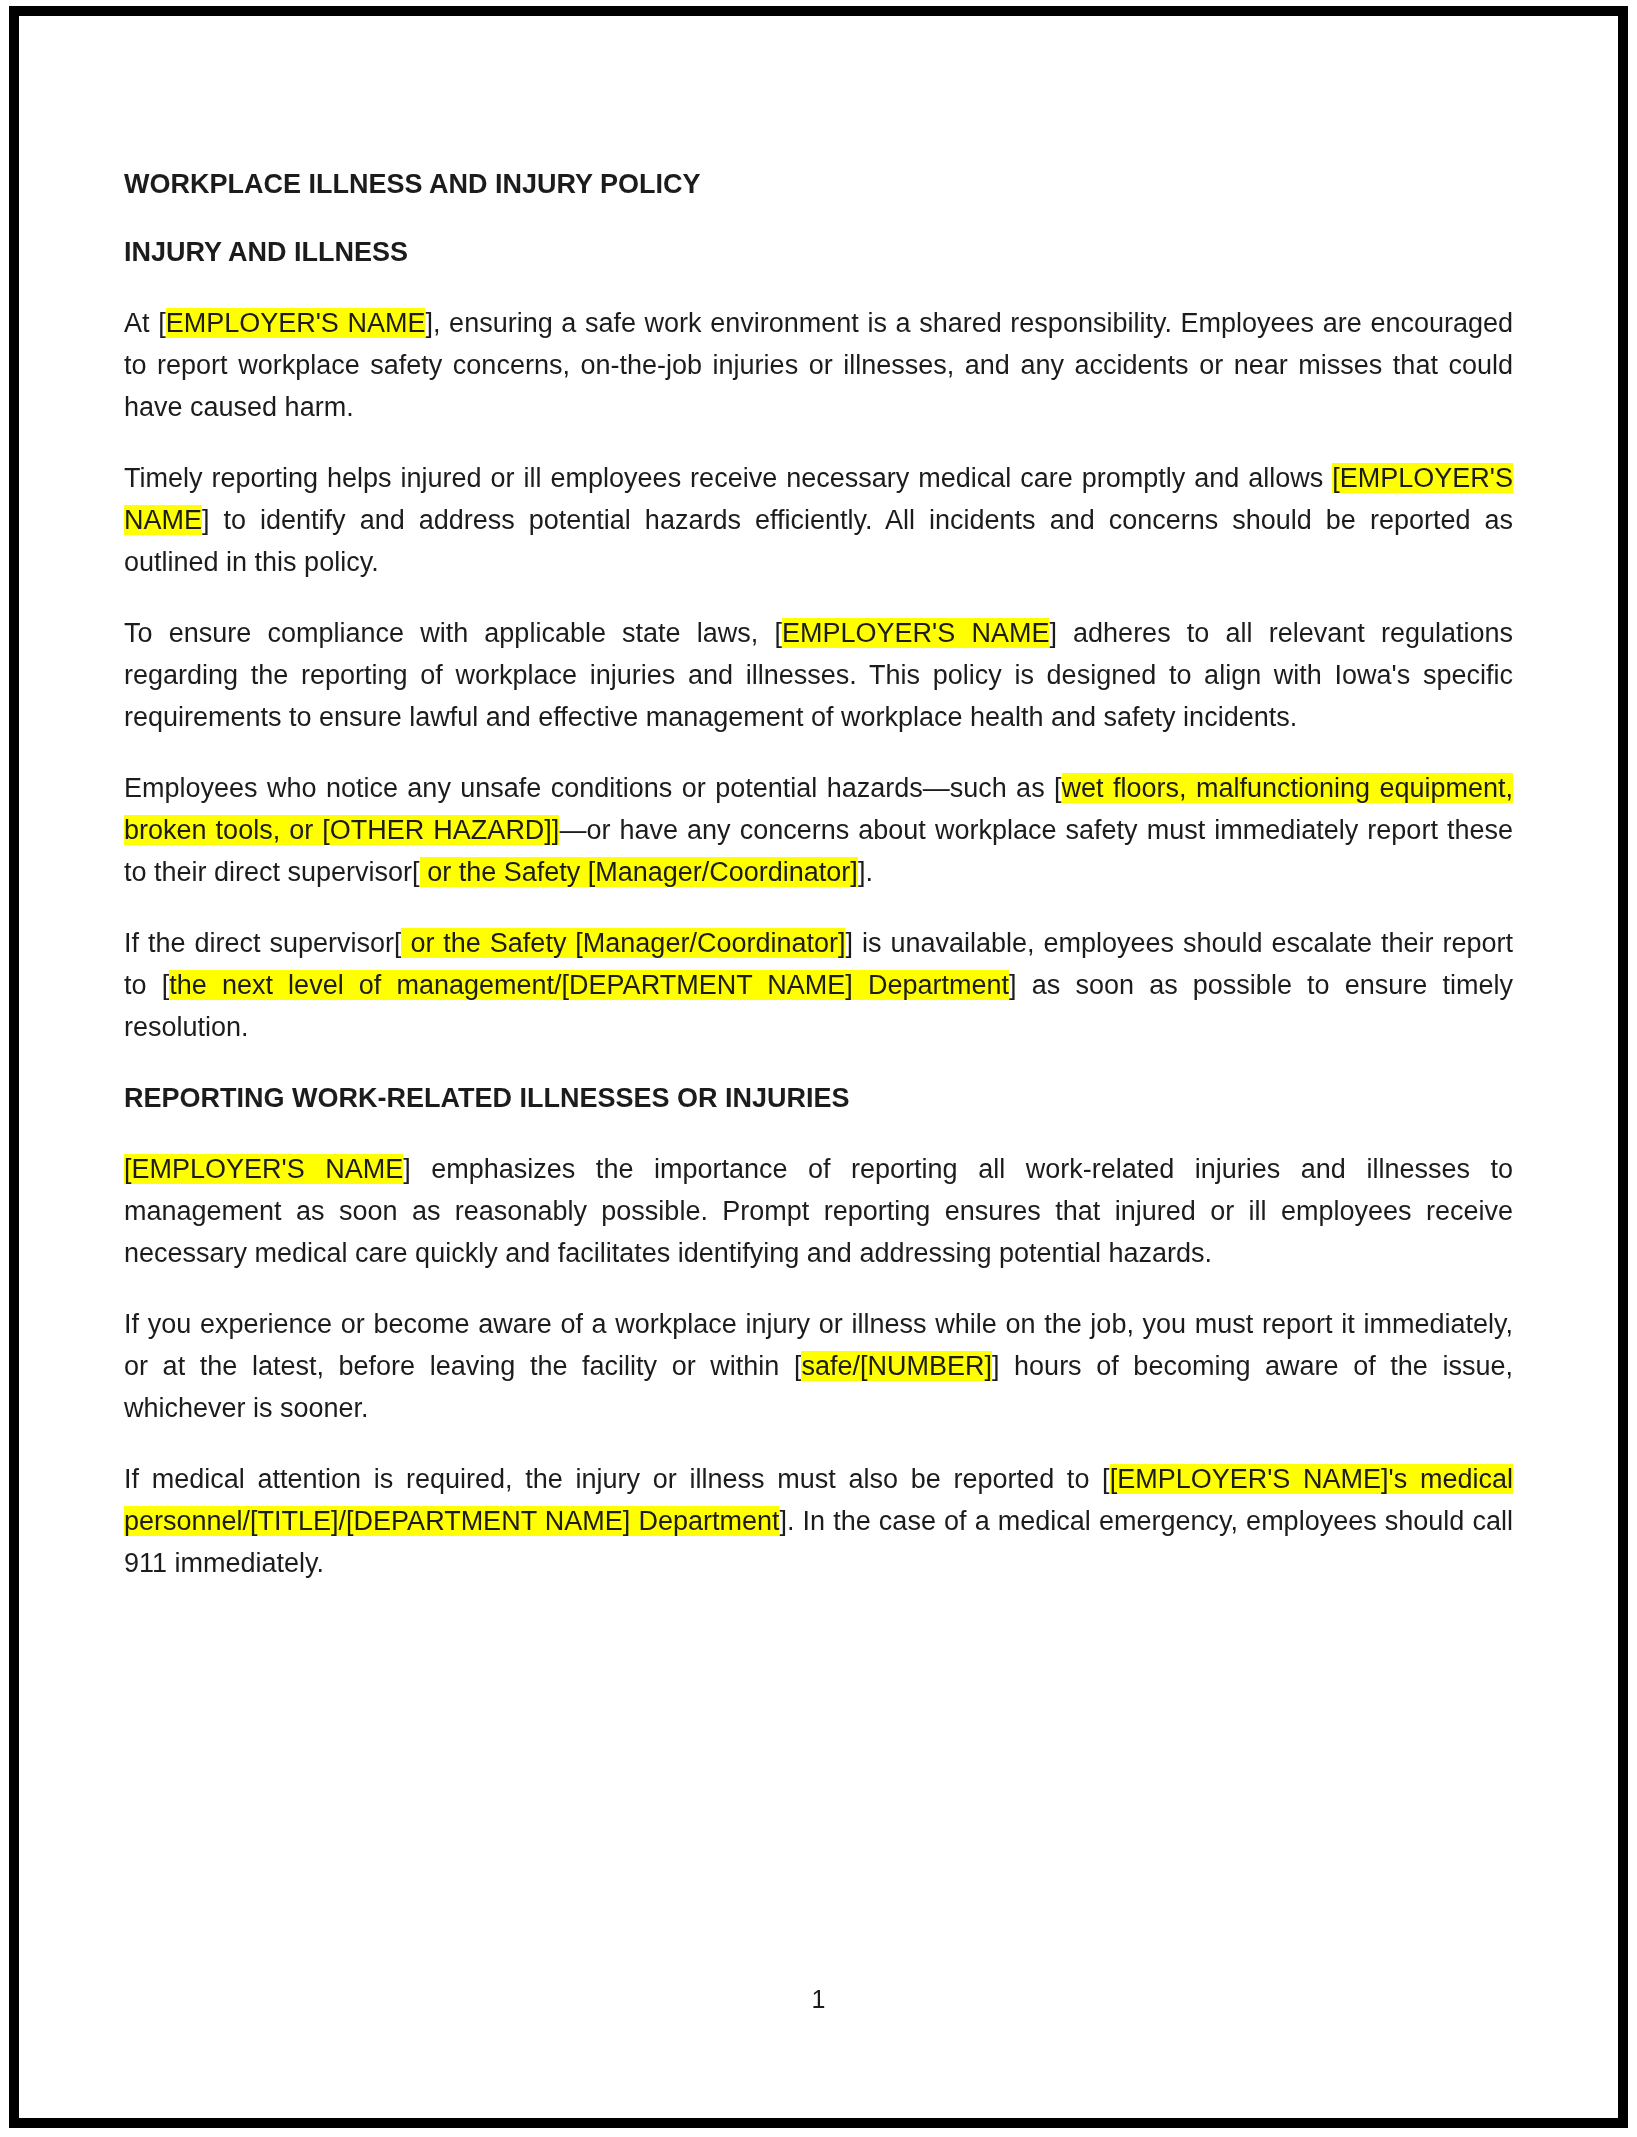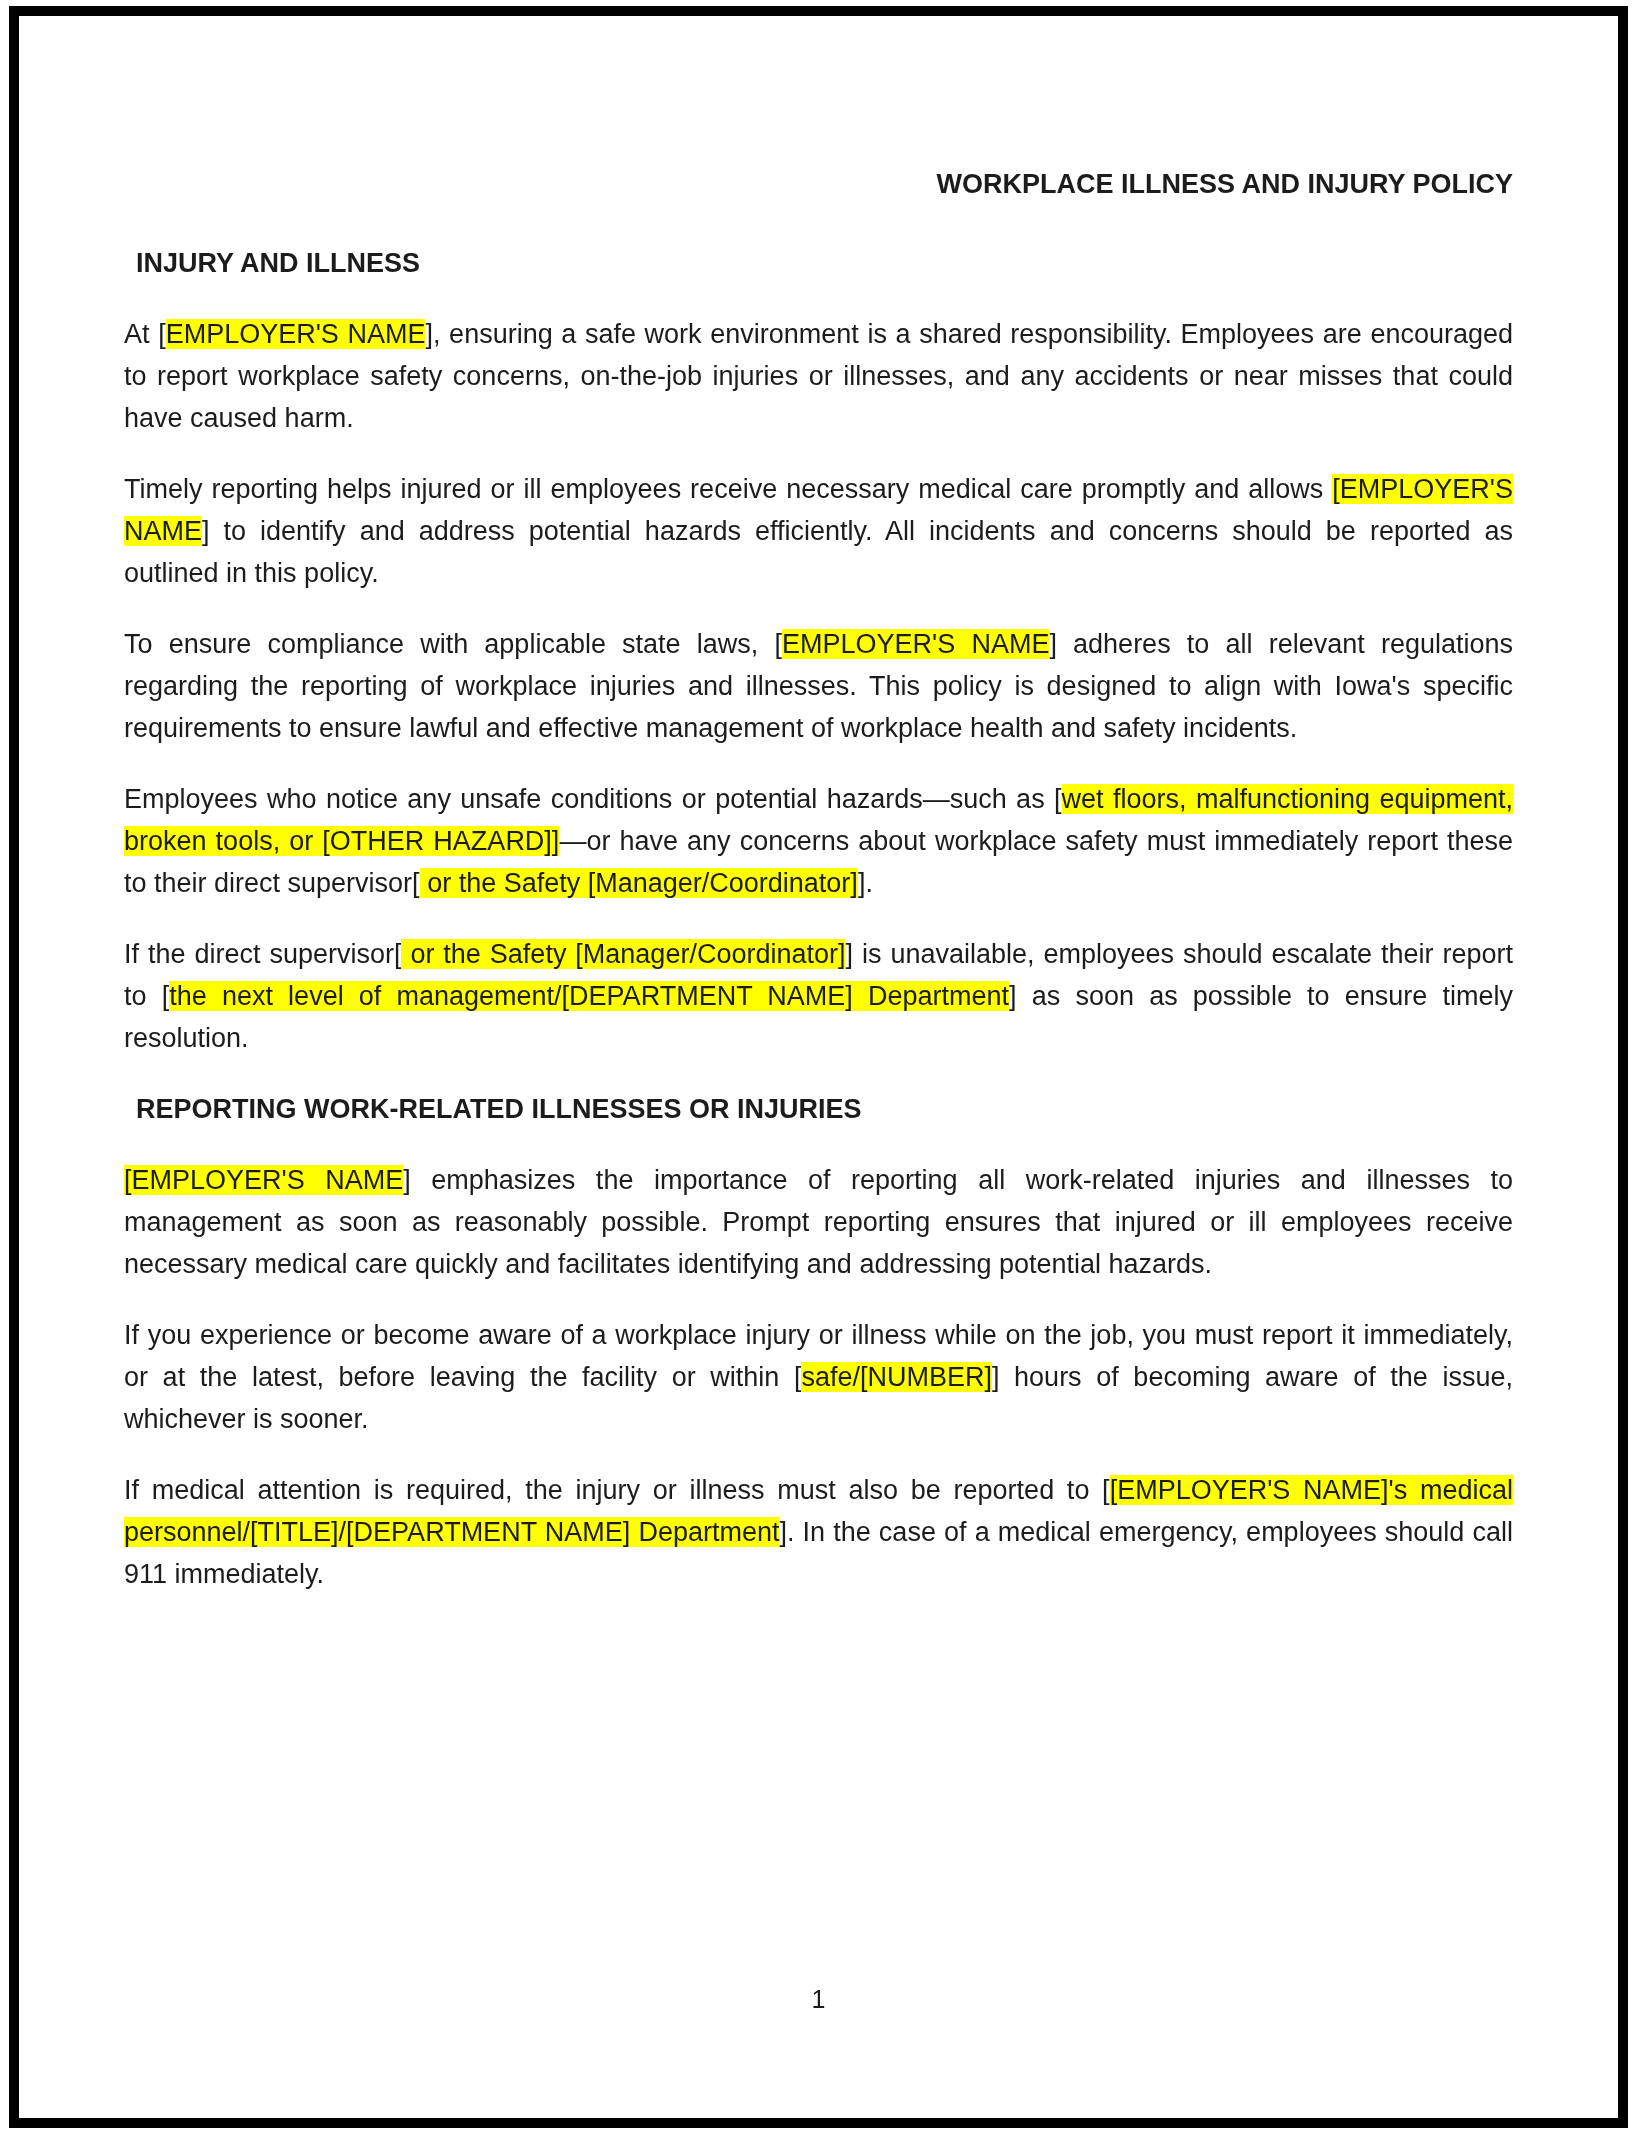--- a/index.html
+++ b/index.html
@@ -16,28 +16,28 @@
     left:9px; top:6px; right:9px; bottom:9px;
     border:10px solid var(--border-color,#000);
     pointer-events:none;
   }
   .content {
     position:absolute;
     left:124px; width:1389px; top:163px;
     font-size:27px; line-height:42px;
   }
   .doc-title {
-    text-align:right;
+    text-align:left;
     font-weight:bold;
-    margin:0 0 37px 0;
+    margin:0 0 26px 0;
   }
   .heading {
     font-weight:bold;
     text-align:left;
-    margin:0 0 29px 12px;
+    margin:0 0 29px 0;
   }
   .para {
     text-align:justify;
     margin:6px 0 29px 0;
   }
   .sub-underline { text-decoration:underline; }
   .sub-italic { font-style:italic; }
   .hl { background:var(--hl-color,#ffff00); }
   .page-number {
     position:absolute;

